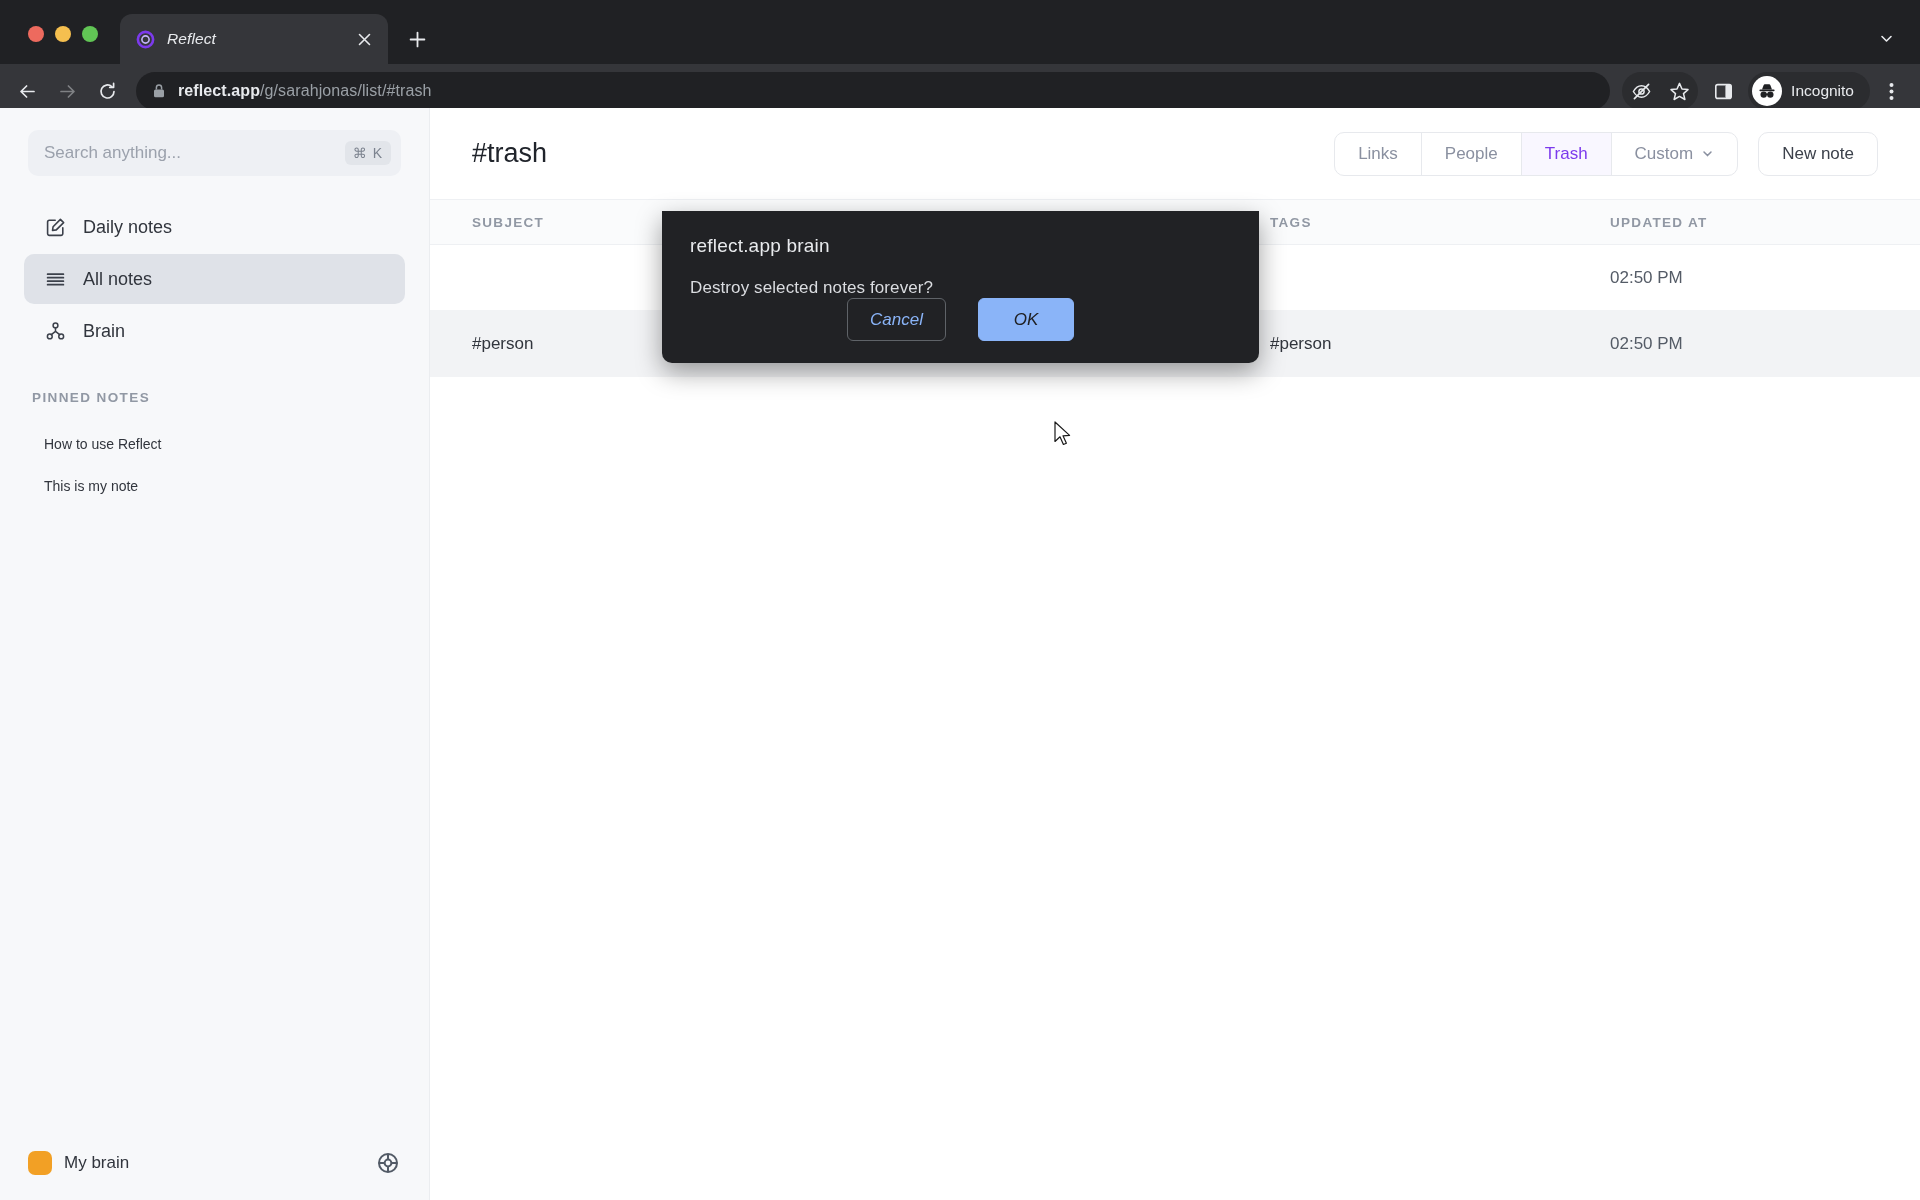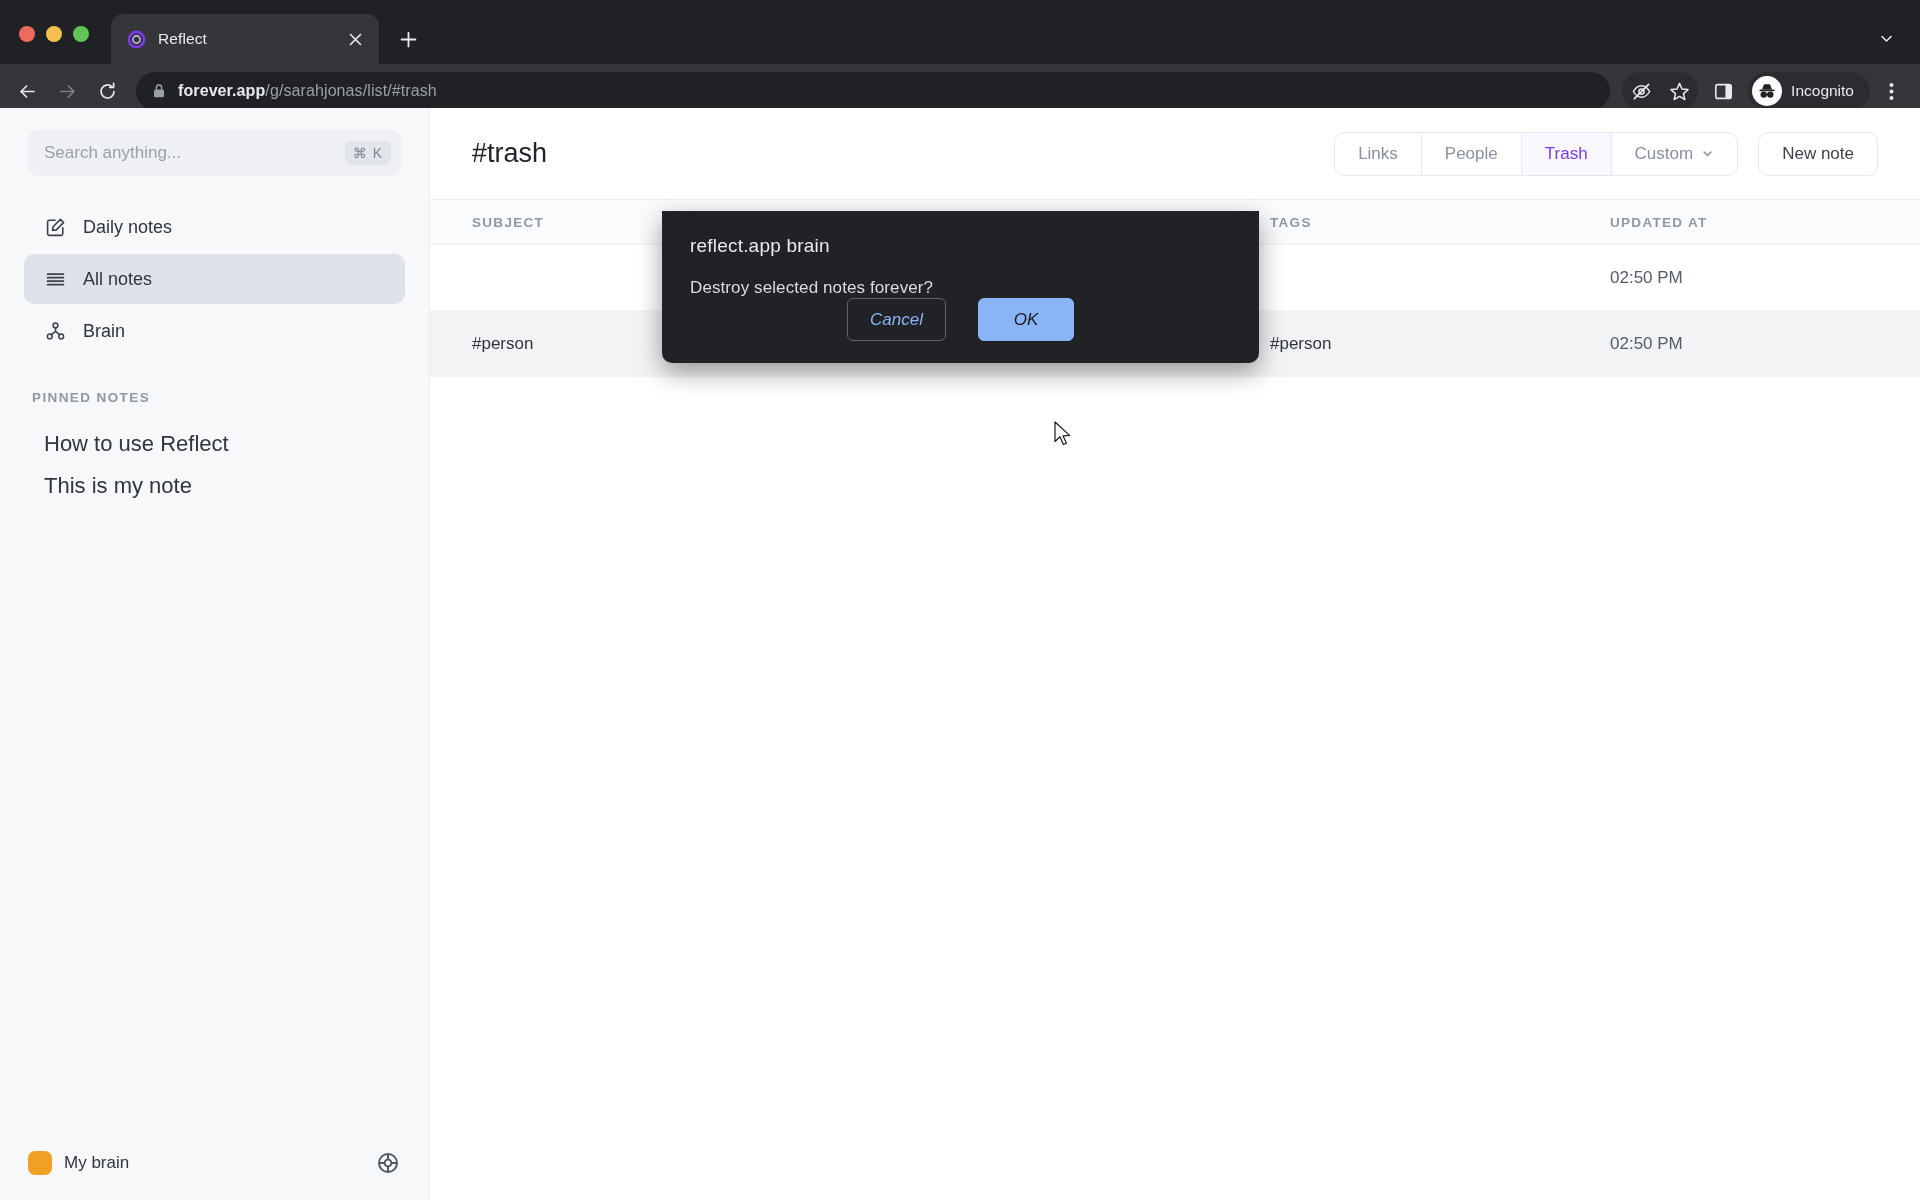--- a/index.html
+++ b/index.html
@@ -8,21 +8,21 @@
     overflow: hidden;
     font-family: "Liberation Sans", sans-serif;
     background: #202124;
   }
 
   
   .browser { width: 1920px; height: 1200px; position: relative; background: #202124; }
 
   .tabstrip {
     height: 64px; background: #202124;
-    display: flex; align-items: flex-end; padding-left: 19px; position: relative;
+    display: flex; align-items: flex-end; padding-left: 28px; position: relative; font-style: italic;
   }
   .traffic { display: flex; align-items: center; gap: 11px; padding-bottom: 22px; margin-right: 22px; }
   .dot { width: 16px; height: 16px; border-radius: 50%; }
   .dot.red { background: #ED6A5E; }
   .dot.yellow { background: #F5BF4F; }
   .dot.green { background: #61C555; }
 
   .tab {
     height: 50px; width: 268px; background: #35363A;
     border-radius: 12px 12px 0 0;
@@ -119,21 +119,21 @@
   .nav-item.active { background: #DFE2E8; }
   .nav-ico { width: 22px; height: 22px; flex: 0 0 22px; display: flex; align-items: center; justify-content: center; color: #3C414B; }
 
   .section-label {
     padding: 34px 44px 0 32px; font-size: 13.5px; letter-spacing: 1.4px;
     color: #9198A4; font-weight: 600;
   }
   .pin-list { padding: 18px 24px 0 24px; display: flex; flex-direction: column; }
   .pin-item {
     height: 42px; display: flex; align-items: center; padding: 0 20px;
-    color: #31353D; font-size: 22px; border-radius: 8px;
+    color: #31353D; font-size: 14px; border-radius: 8px;
   }
 
   .sidebar-footer {
     margin-top: auto; height: 74px; display: flex; align-items: center;
     padding: 0 28px; gap: 12px;
   }
   .brain-swatch { width: 24px; height: 24px; border-radius: 7px; background: #F2A025; flex: 0 0 24px; }
   .brain-label { color: #31353D; font-size: 17px; flex: 1; }
   .help-ico { width: 26px; height: 26px; color: #525A66; display: flex; align-items: center; justify-content: center; }
 
@@ -264,21 +264,21 @@
       </svg>
     </div>
 
     <div class="omnibox">
       <span style="display:flex;">
         <svg width="14" height="16" viewBox="0 0 14 16">
           <rect x="2" y="6.6" width="10" height="7.6" rx="1.5" fill="#9AA0A6"></rect>
           <path d="M4.4 6.6 V4.6 a2.6 2.6 0 0 1 5.2 0 V6.6" fill="none" stroke="#9AA0A6" stroke-width="1.5"></path>
         </svg>
       </span>
-      <span class="omnibox-text"><b>forever.app</b><span>/g/sarahjonas/list/#trash</span></span>
+      <span class="omnibox-text"><b>reflect.app</b><span>/g/sarahjonas/list/#trash</span></span>
     </div>
 
     <div class="tb-right">
       <div class="tb-pill">
         <div class="icon-btn">
           <svg width="21" height="21" viewBox="0 0 21 21">
             <path d="M2.4 10.5 C4.6 6.6 7.4 4.8 10.5 4.8 C13.6 4.8 16.4 6.6 18.6 10.5 C16.4 14.4 13.6 16.2 10.5 16.2 C7.4 16.2 4.6 14.4 2.4 10.5 Z" fill="none" stroke="currentColor" stroke-width="1.5"></path>
             <circle cx="10.5" cy="10.5" r="2.6" fill="none" stroke="currentColor" stroke-width="1.5"></circle>
             <path d="M3.4 17.6 L17.6 3.4" stroke="currentColor" stroke-width="1.7" stroke-linecap="round"></path>
           </svg>

